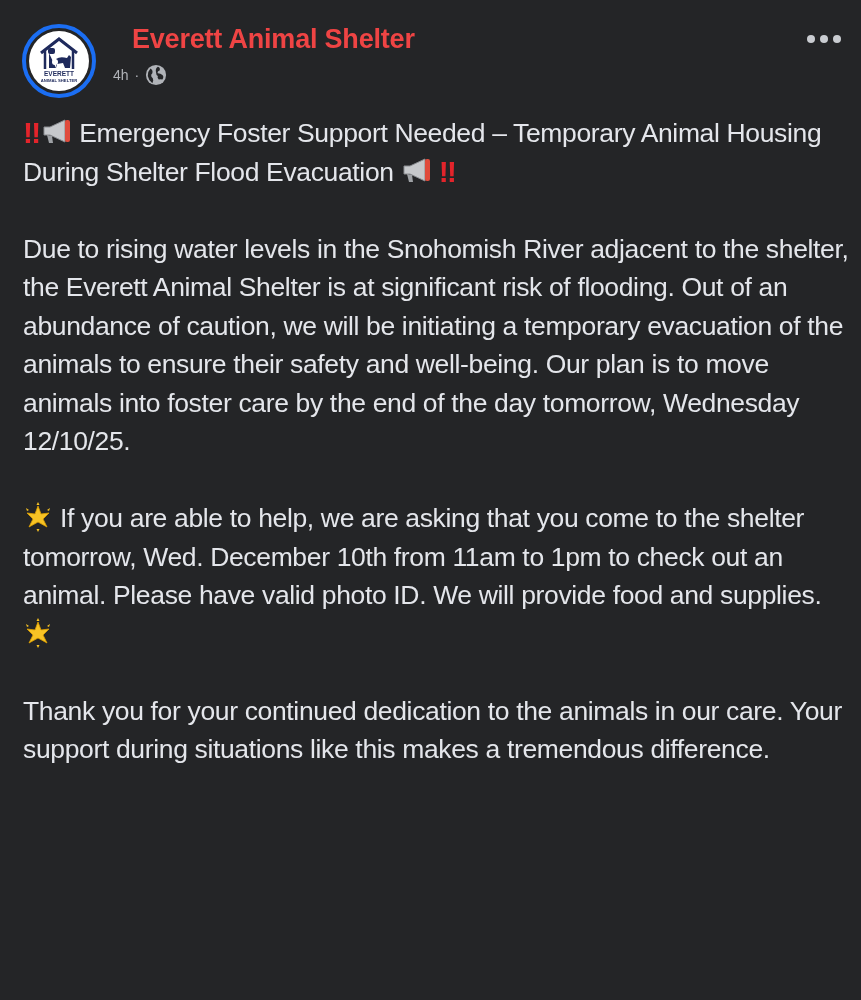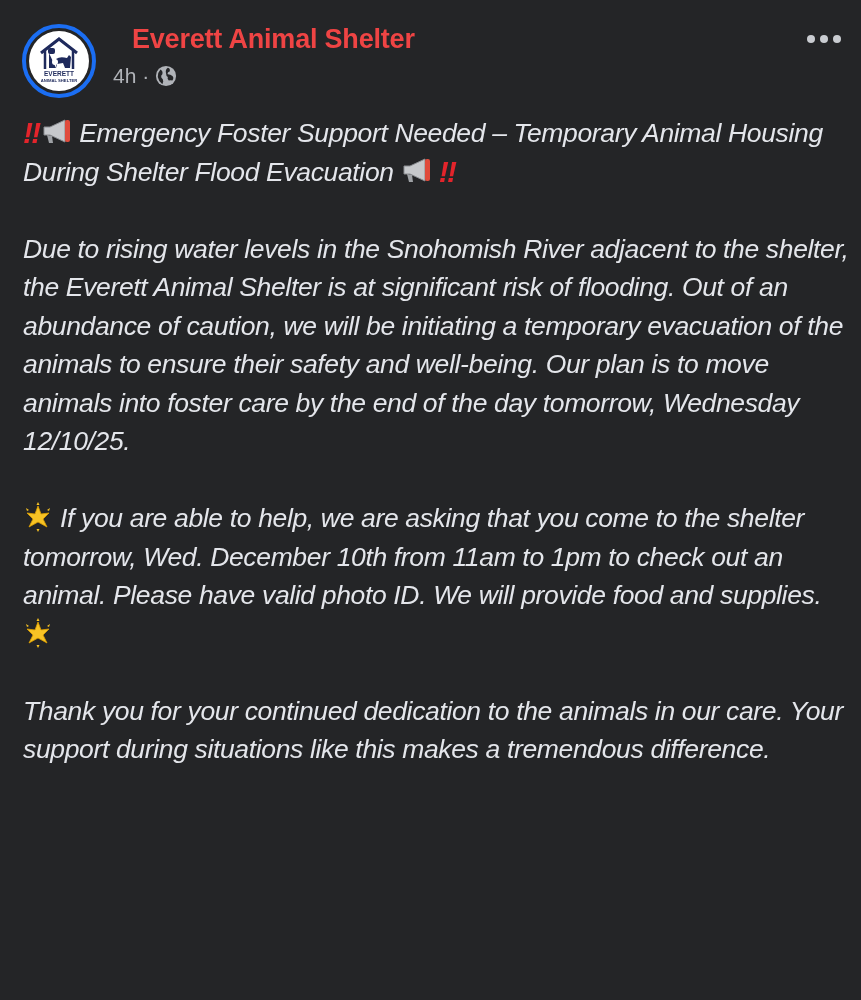--- a/index.html
+++ b/index.html
@@ -55,21 +55,21 @@
       letter-spacing: -0.2px;
       cursor: pointer;
       margin-left: 19px;
     }
     .meta-row {
       position: absolute;
       left: 113px;
       top: 64px;
       display: flex;
       align-items: center;
-      font-size: 21px;
+      font-size: 14px;
       color: #b0b3b8;
     }
     .meta-time { cursor: pointer; }
     .meta-dot { margin: 0 6px; }
     .globe { width: 22px; height: 22px; display: inline-block; }
     .more-button {
       position: absolute;
       left: 800px;
       top: 28px;
       width: 48px;
@@ -89,21 +89,21 @@
     .post-body {
       position: absolute;
       left: 23px;
       top: 114px;
       width: 830px;
       font-size: 26.5px;
       line-height: 38.5px;
       color: #e4e6eb;
       letter-spacing: -0.35px;
     }
-    .para { margin: 0 0 38.5px 0; white-space: pre-line; font-style: italic; }
+    .para { margin: 0 0 38.5px 0; white-space: pre-line; }
     .emoji {
       display: inline-block;
       vertical-align: -3px;
     }
     .bang {
       color: #e3242b;
       font-weight: bold;
       font-size: 30px;
       letter-spacing: -7px;
       margin-right: 7px;

